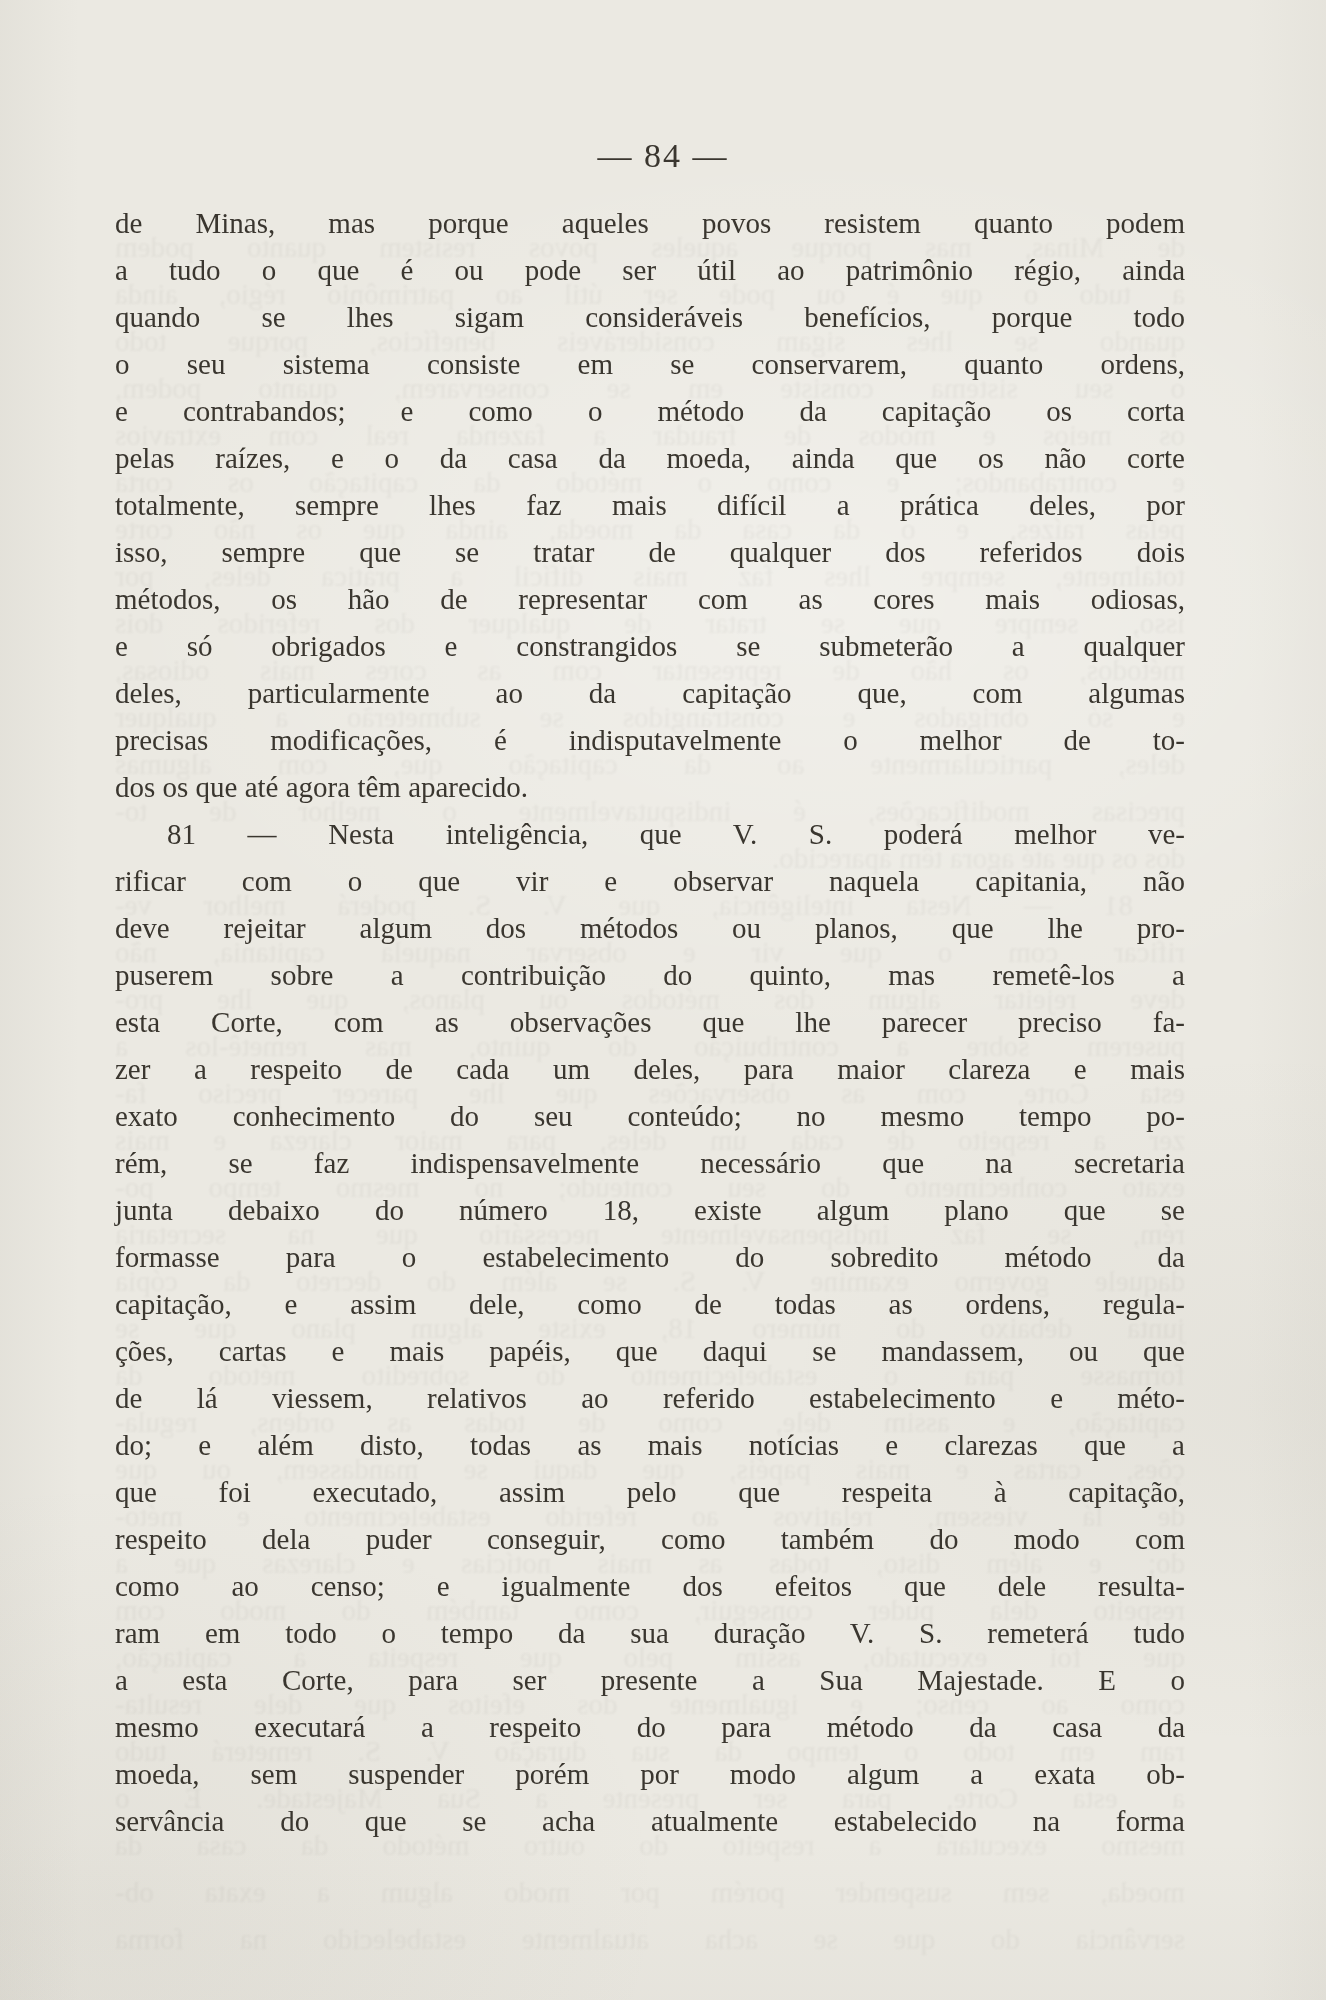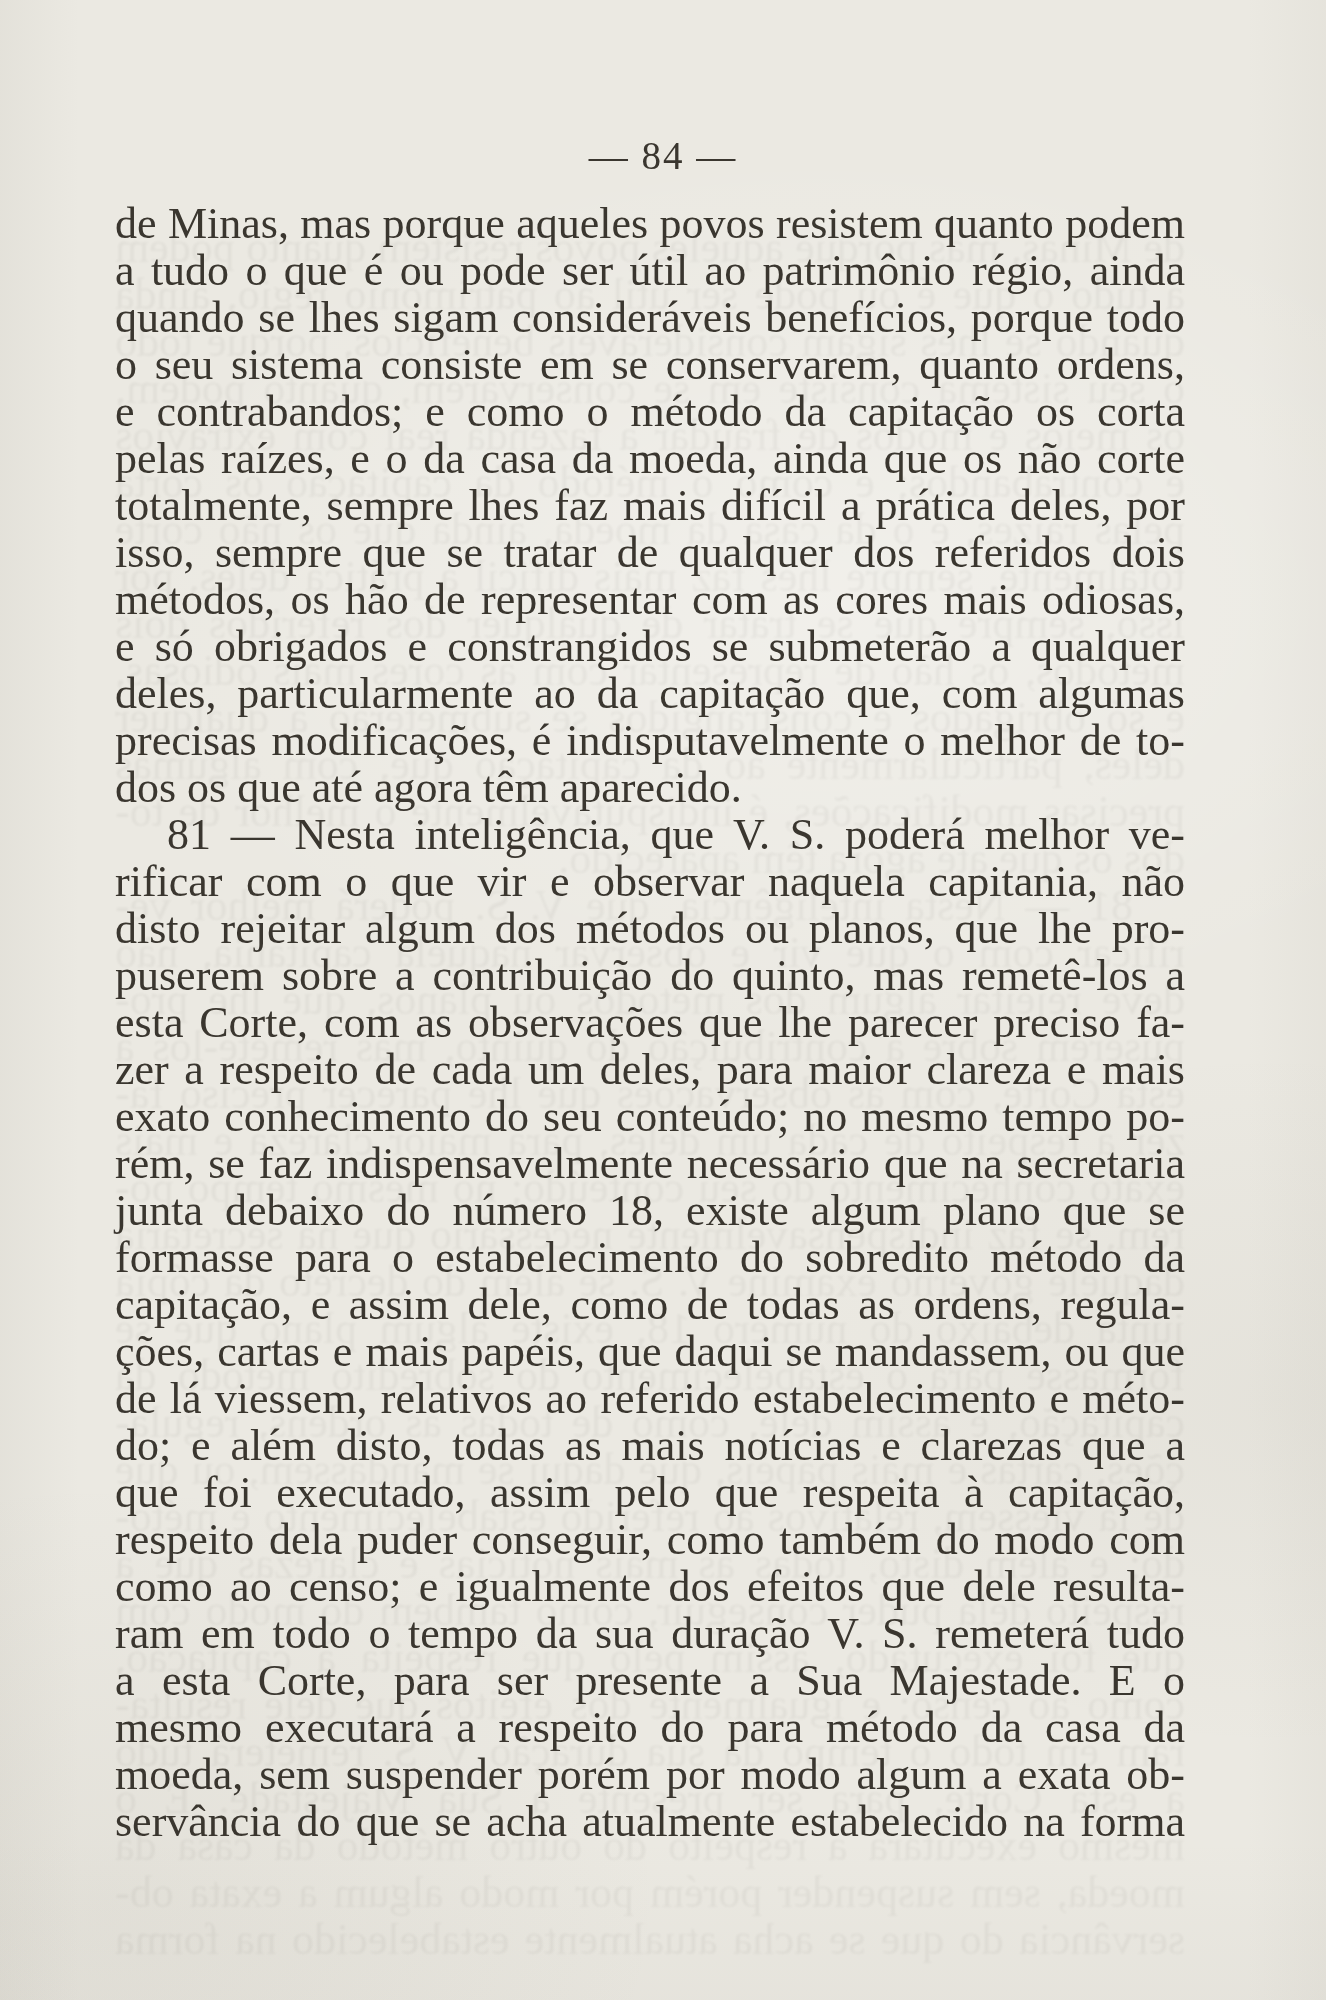--- a/index.html
+++ b/index.html
@@ -18,26 +18,26 @@
     background:
       radial-gradient(1100px 700px at 62% 30%, rgba(255,255,255,0.30), rgba(255,255,255,0) 65%),
       radial-gradient(800px 600px at 8% 95%, rgba(125,120,104,0.07), rgba(125,120,104,0) 70%),
       radial-gradient(700px 500px at 96% 70%, rgba(125,120,104,0.06), rgba(125,120,104,0) 70%),
       linear-gradient(90deg, rgba(130,125,110,0.07), rgba(130,125,110,0) 6%, rgba(130,125,110,0) 94%, rgba(130,125,110,0.05)),
       linear-gradient(0deg, rgba(130,125,110,0.05), rgba(130,125,110,0) 8%);
   }
   .page-number{
     position:absolute;top:136px;left:0;width:100%;
     text-align:center;
-    font-size:39px;line-height:40px;
+    font-size:34px;line-height:40px;
     letter-spacing:2px;
   }
   .text-block{
     position:absolute;left:115px;top:200px;width:1070px;
-    font-size:44px;line-height:47px;
+    font-size:29px;line-height:47px;
   }
   .line{
     text-align:justify;
     text-align-last:justify;
   }
   .line.short{text-align-last:left;}
   .line.indent{text-indent:52px;}
   
   .ghost-slot{
     position:absolute;left:115px;top:224px;width:1070px;
@@ -114,21 +114,21 @@
       <div class="line">isso, sempre que se tratar de qualquer dos referidos dois</div>
       <div class="line">métodos, os hão de representar com as cores mais odiosas,</div>
       <div class="line">e só obrigados e constrangidos se submeterão a qualquer</div>
       <div class="line">deles, particularmente ao da capitação que, com algumas</div>
       <div class="line">precisas modificações, é indisputavelmente o melhor de to-</div>
       <div class="line short">dos os que até agora têm aparecido.</div>
     </div>
     <div class="para">
       <div class="line indent">81 — Nesta inteligência, que V. S. poderá melhor ve-</div>
       <div class="line">rificar com o que vir e observar naquela capitania, não</div>
-      <div class="line">disto rejeitar algum dos métodos ou planos, que lhe pro-</div>
+      <div class="line">deve rejeitar algum dos métodos ou planos, que lhe pro-</div>
       <div class="line">puserem sobre a contribuição do quinto, mas remetê-los a</div>
       <div class="line">esta Corte, com as observações que lhe parecer preciso fa-</div>
       <div class="line">zer a respeito de cada um deles, para maior clareza e mais</div>
       <div class="line">exato conhecimento do seu conteúdo; no mesmo tempo po-</div>
       <div class="line">rém, se faz indispensavelmente necessário que na secretaria</div>
       <div class="line">junta debaixo do número 18, existe algum plano que se</div>
       <div class="line">formasse para o estabelecimento do sobredito método da</div>
       <div class="line">capitação, e assim dele, como de todas as ordens, regula-</div>
       <div class="line">ções, cartas e mais papéis, que daqui se mandassem, ou que</div>
       <div class="line">de lá viessem, relativos ao referido estabelecimento e méto-</div>

